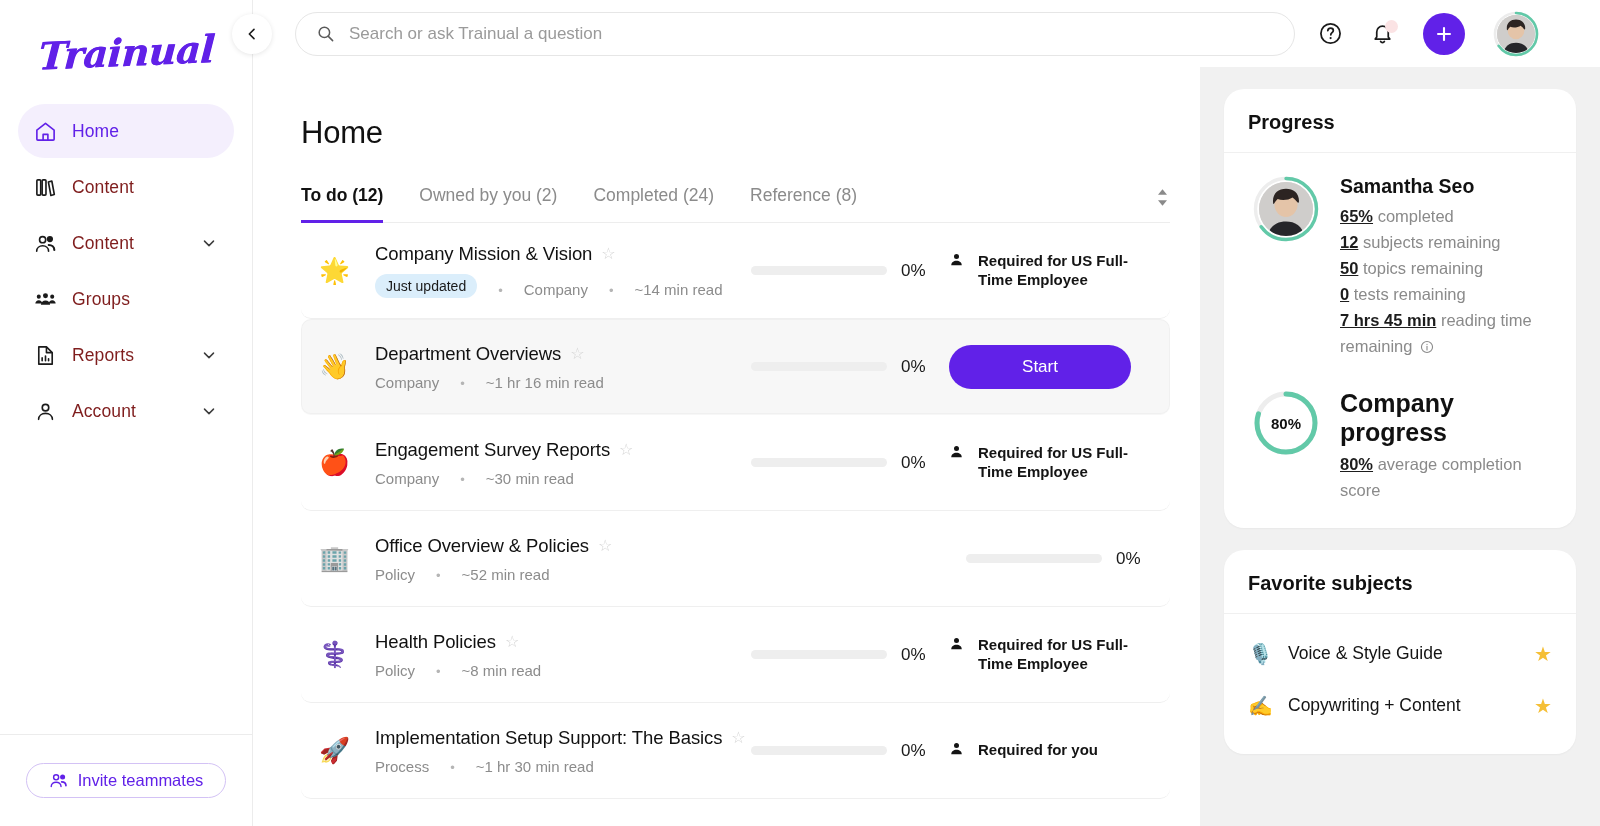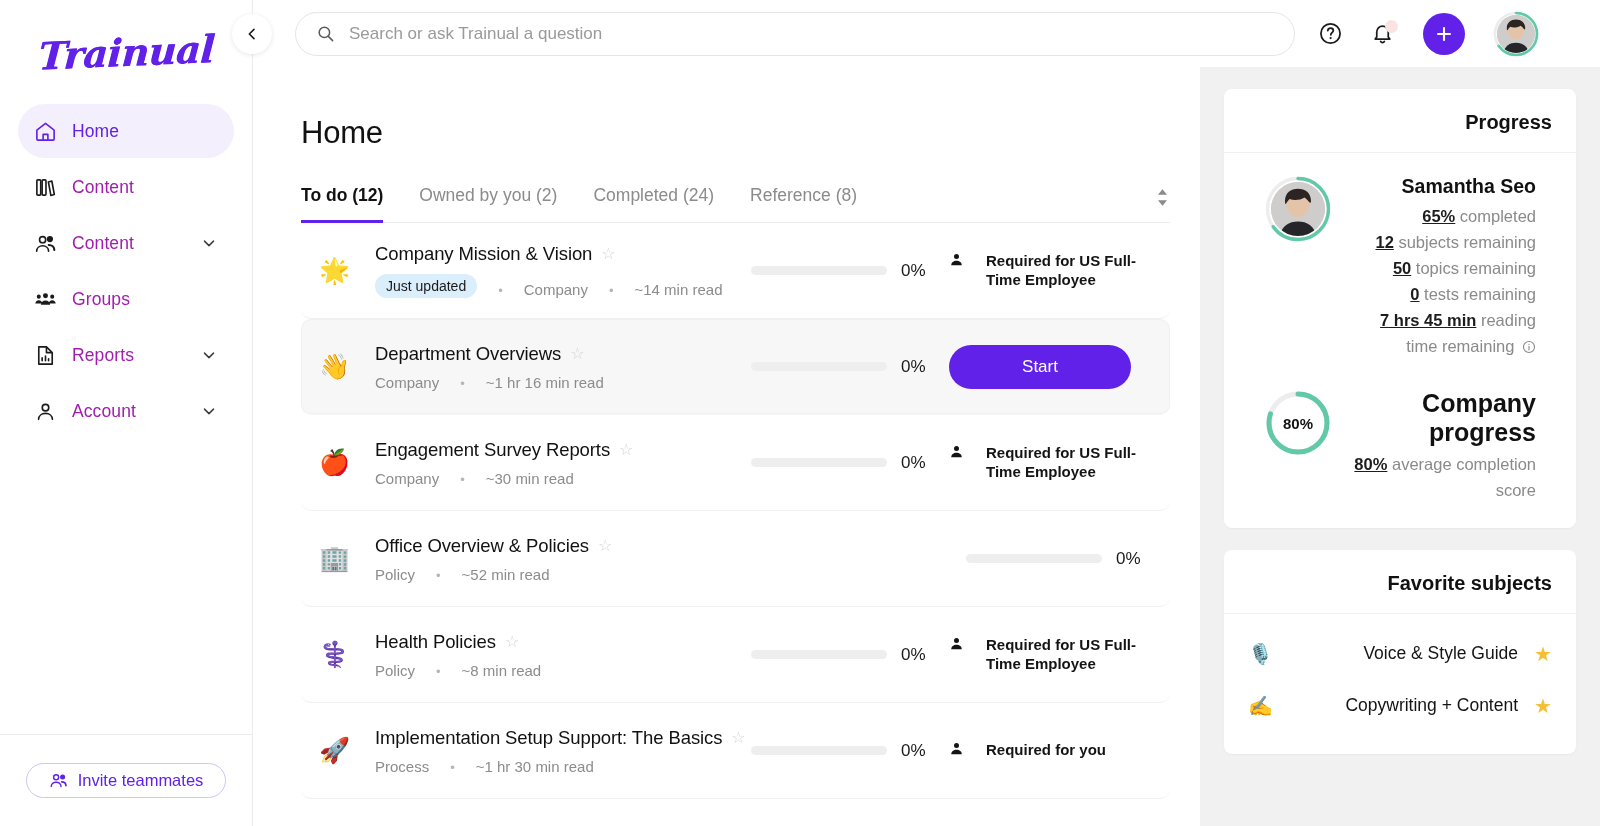--- a/index.html
+++ b/index.html
@@ -27,21 +27,21 @@
     font-size: 38px; letter-spacing: -0.5px;
     color: #6121e8;
     transform: skewX(-6deg) rotate(-2.5deg);
     text-shadow: 0.5px 0 0 #6121e8;
   }
   .nav { padding: 0 18px; display: flex; flex-direction: column; gap: 2px; }
   .nav-item {
     height: 54px; border-radius: 27px;
     display: flex; align-items: center;
     padding: 0 16px; cursor: pointer;
-    color: #a21caf; font-size: 17.5px;
+    color: #7f1d1d; font-size: 17.5px;
   }
   .nav-item .ico { width: 30px; display: flex; align-items: center; justify-content: flex-start; }
   .nav-item .lbl { flex: 1; margin-left: 8px; letter-spacing: 0.1px; }
   .nav-item.active { background: #f4effd; color: #6121e8; }
   .nav-item.active .lbl { color: #6121e8; }
   .chev { width: 18px; height: 18px; opacity: .85; }
 
   .sidebar-spacer { flex: 1; }
   .sidebar-bottom { border-top: 1px solid #ececec; padding: 28px 0 28px 0; display: flex; justify-content: center; }
   .invite-btn {
@@ -127,40 +127,40 @@
   .row-meta { display: flex; align-items: flex-end; gap: 21px; margin-top: 9px; font-size: 15px; color: #8c8c8c; }
   .badge {
     background: #dbeefb; color: #1a1a1a; font-size: 14px;
     border-radius: 12px; padding: 4px 11px;
   }
   .dot-sep { color: #b5b5b5; font-size: 13px; }
   .row-progress { width: 190px; display: flex; align-items: center; gap: 14px; flex: 0 0 190px; }
   .bar { flex: 1; height: 9px; border-radius: 5px; background: #eeeeee; }
   .pct { font-size: 17px; color: #1a1a1a; width: 40px; }
   .row-right { width: 215px; flex: 0 0 215px; display: flex; align-items: center; padding-left: 8px; }
-  .req { display: flex; align-items: flex-start; gap: 22px; font-size: 15px; font-weight: 700; color: #141414; line-height: 1.25; }
+  .req { display: flex; align-items: flex-start; gap: 14px; font-size: 15px; font-weight: 700; color: #141414; line-height: 1.25; }
   .start-btn {
     width: 182px; height: 44px; border-radius: 22px;
     background: #6121e8; color: #fff; border: none;
     font-size: 17px; cursor: pointer;
     font-family: "Liberation Sans", sans-serif;
     display: flex; align-items: center; justify-content: center;
   }
 
   
   .rightpanel {
     width: 400px; flex: 0 0 400px;
     background: #f1f1f1; padding: 22px 24px;
     display: flex; flex-direction: column; gap: 22px;
     overflow: hidden;
   }
-  .card { background: #fff; border-radius: 8px; box-shadow: 0 1px 2px rgba(0,0,0,.04); text-align: right; }
+  .card { background: #fff; border-radius: 20px; box-shadow: 0 1px 2px rgba(0,0,0,.04); }
   .card-head { padding: 22px 24px 18px; border-bottom: 1px solid #f0f0f0; }
   .card-title { font-size: 20px; font-weight: 700; color: #111; }
-  .card-body { padding: 22px 40px 24px; }
+  .card-body { padding: 22px 28px 24px; }
 
   .prog-user { display: flex; gap: 20px; align-items: flex-start; }
   .ring-avatar { width: 68px; height: 68px; position: relative; flex: 0 0 68px; }
   .ring-avatar svg { position: absolute; inset: 0; }
   .ring-avatar .pic { position: absolute; left: 7px; top: 7px; width: 54px; height: 54px; border-radius: 50%; overflow: hidden; background: #d8d6d4; }
   .prog-lines { flex: 1; min-width: 0; }
   .prog-name { font-size: 19.5px; font-weight: 700; color: #111; margin-bottom: 5px; }
   .prog-line { font-size: 16.5px; color: #8a8a8a; line-height: 1.58; }
   .prog-line b { color: #1d1d1d; font-weight: 700; text-decoration: underline; }
 

